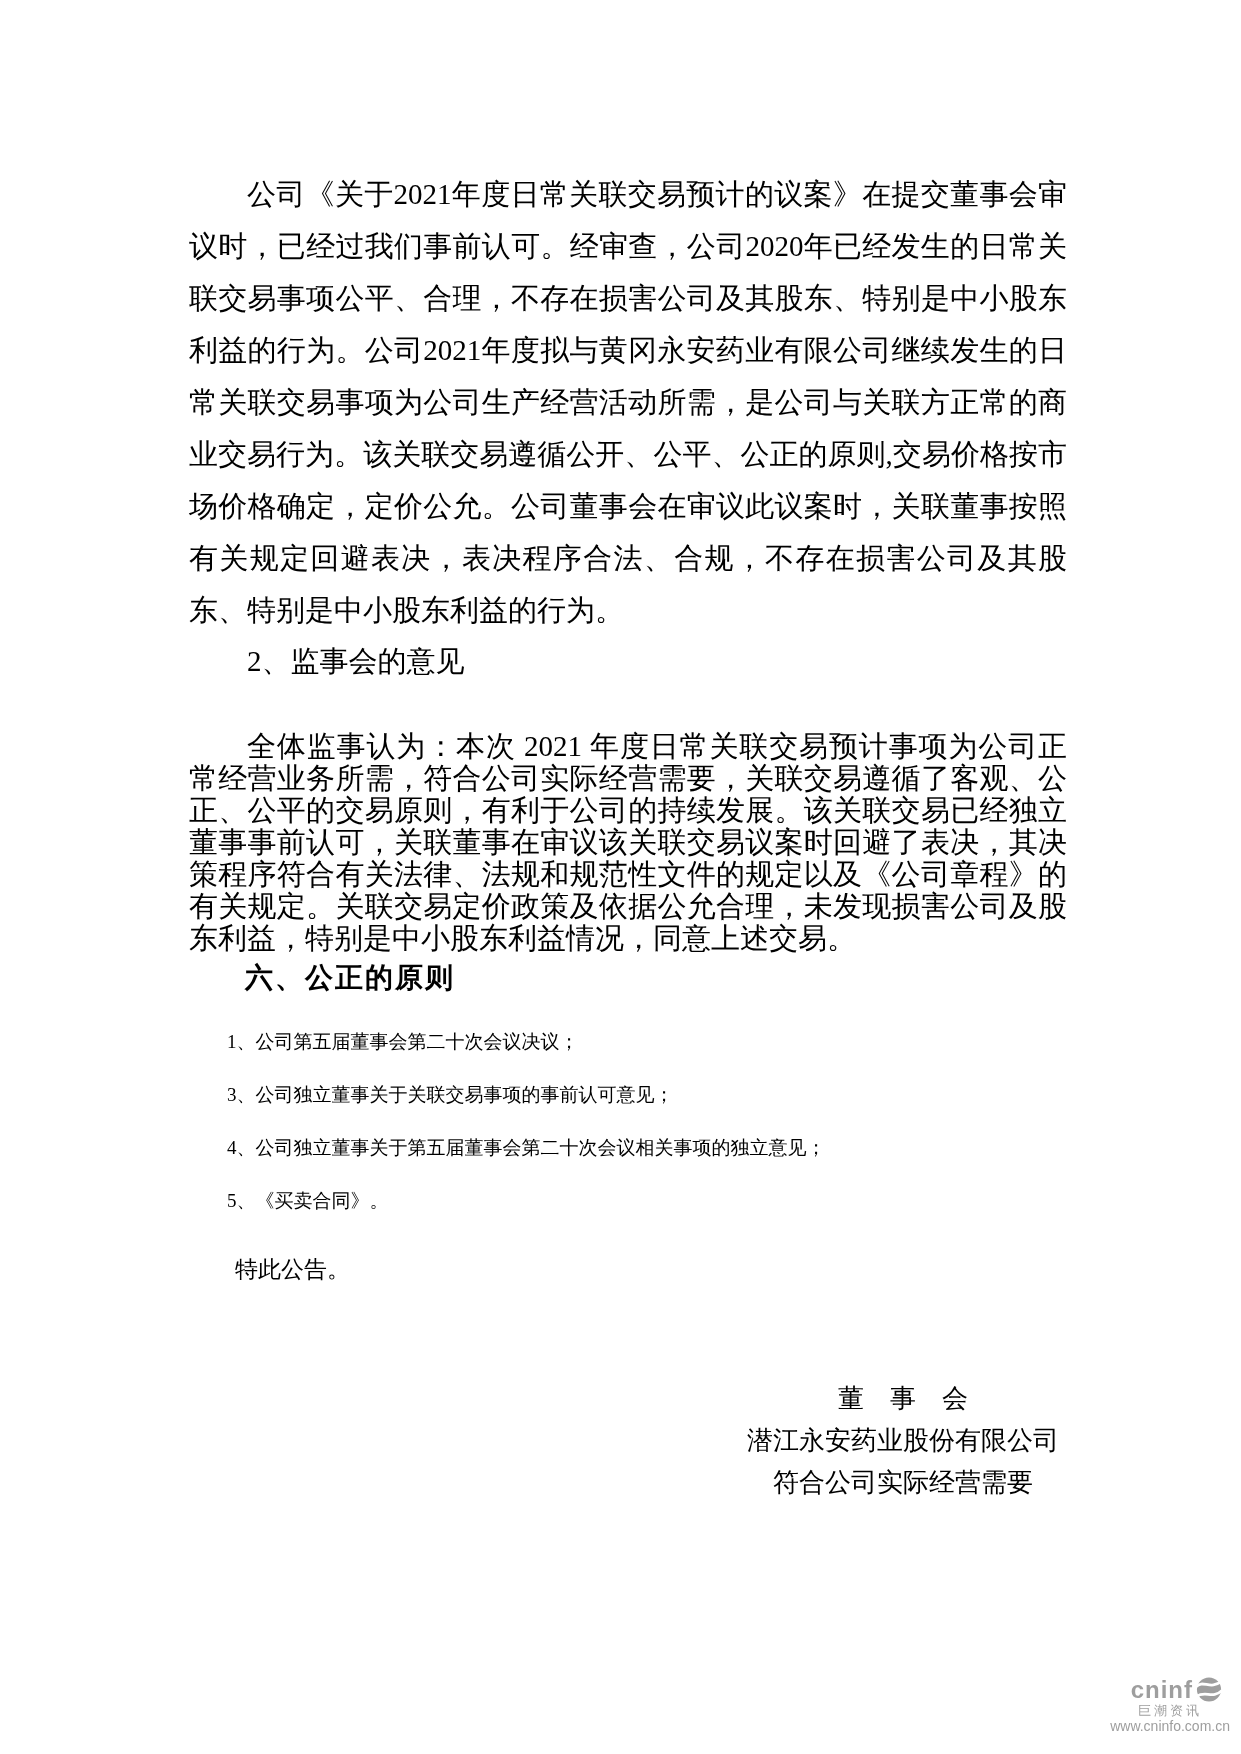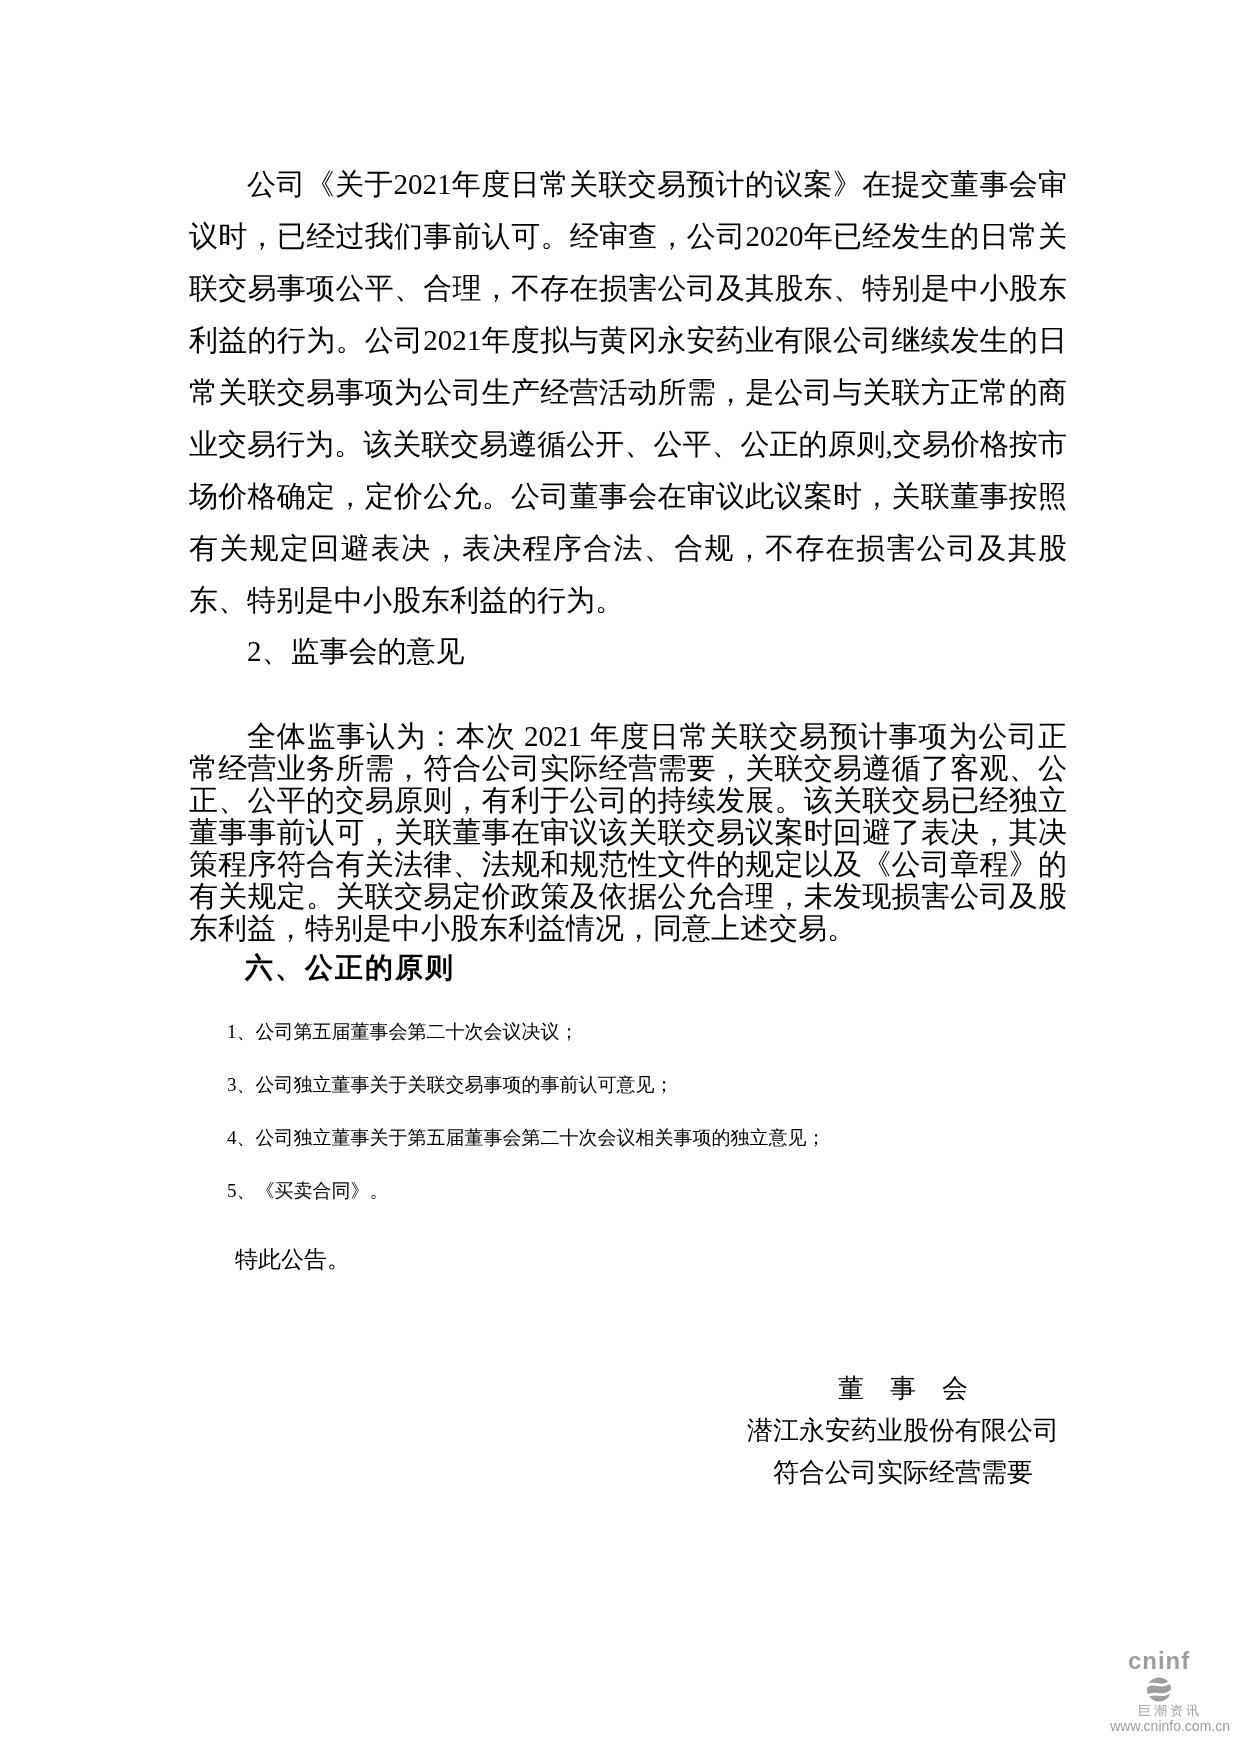--- a/index.html
+++ b/index.html
@@ -12,21 +12,21 @@
     width: 1241px;
     height: 1754px;
     background: #ffffff;
     color: #000000;
     font-family: "Liberation Serif", "DejaVu Serif", serif;
     overflow: hidden;
   }
   .content {
     position: absolute;
     left: 189px;
-    top: 158px;
+    top: 168px;
     width: 878px;
   }
   .body-para {
     margin: 0;
     font-size: 29px;
     line-height: 52px;
     text-align: justify;
     text-indent: 2em;
   }
   .body-para.tight {
@@ -82,21 +82,20 @@
     color: #9e9e9e;
     font-family: "Liberation Sans", "DejaVu Sans", sans-serif;
     text-align: right;
   }
   .cninfo-row {
     display: flex;
     align-items: center;
     justify-content: flex-end;
     gap: 3px;
     padding-right: 8px;
-    flex-direction: column;
   }
   .cninfo-word {
     font-size: 24px;
     font-weight: 700;
     line-height: 1;
     letter-spacing: 1px;
   }
   .cninfo-icon svg {
     display: block;
     width: 26px;

